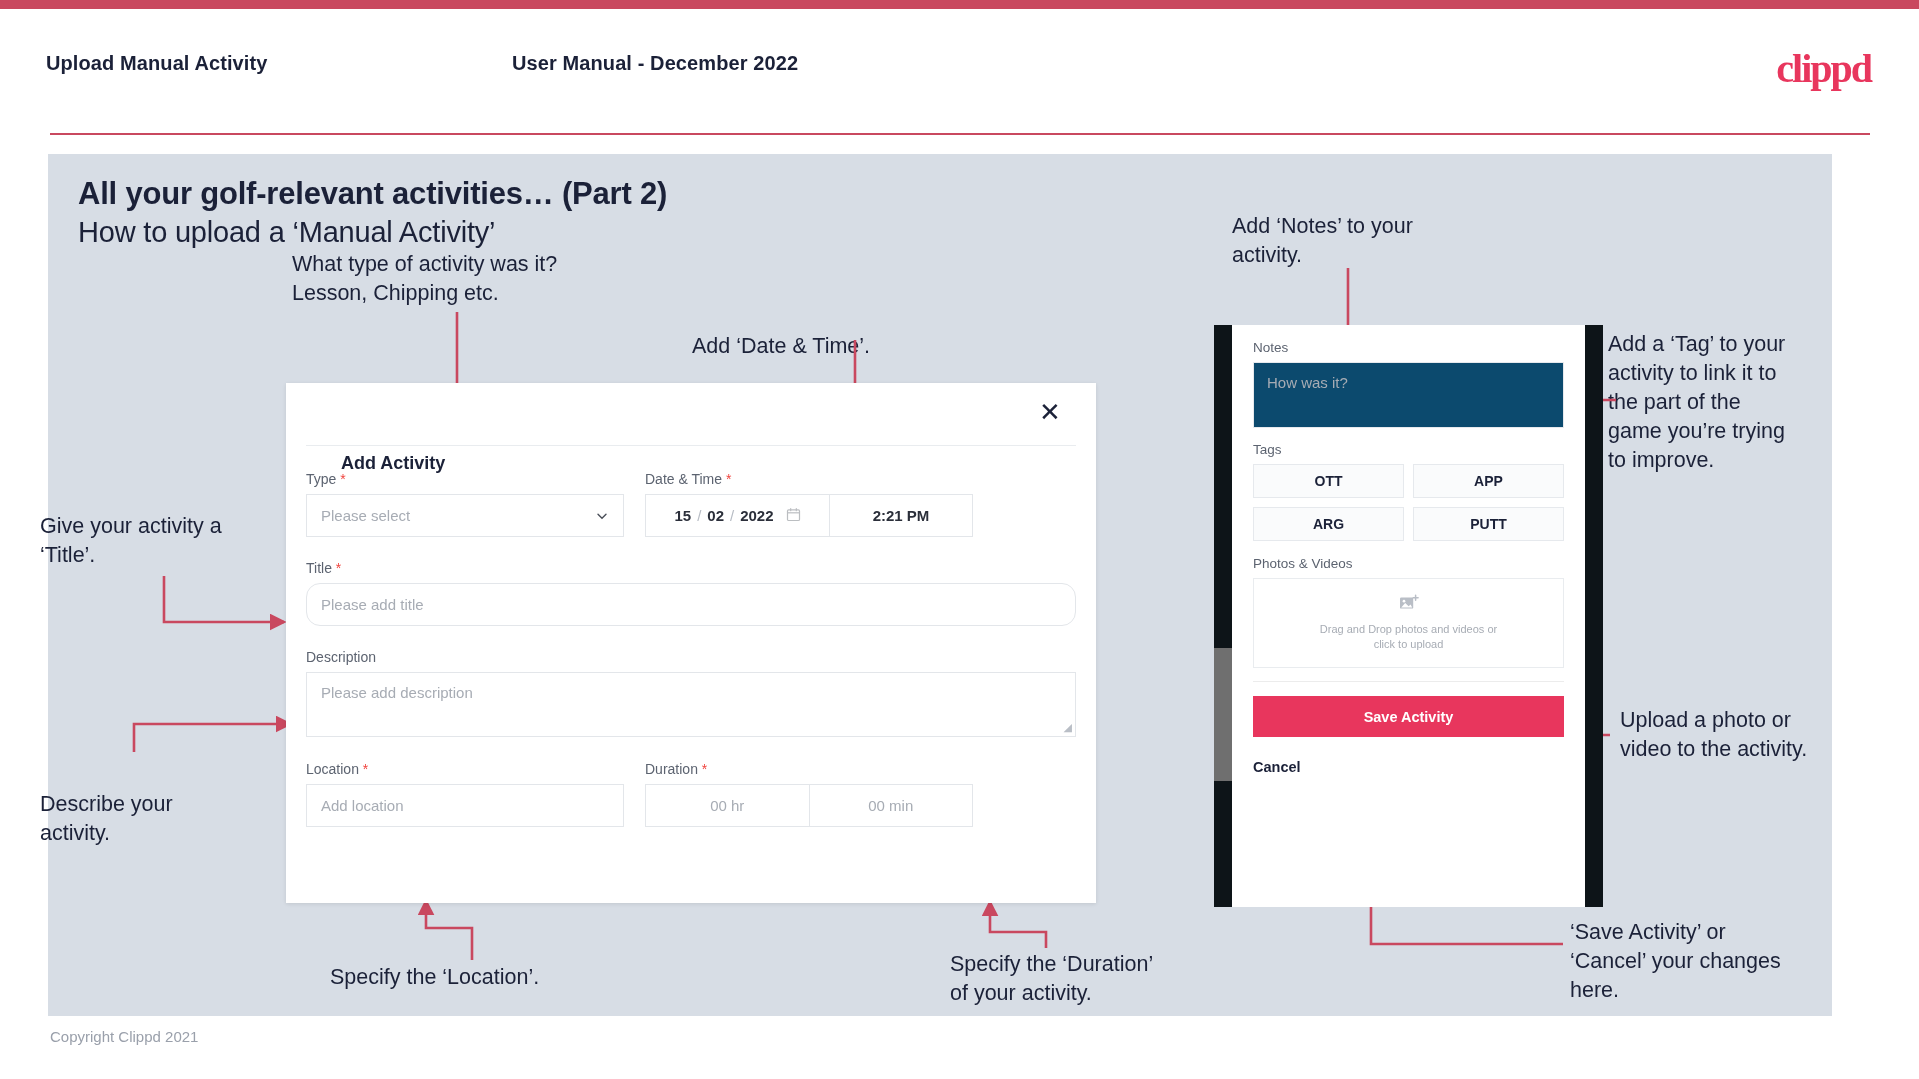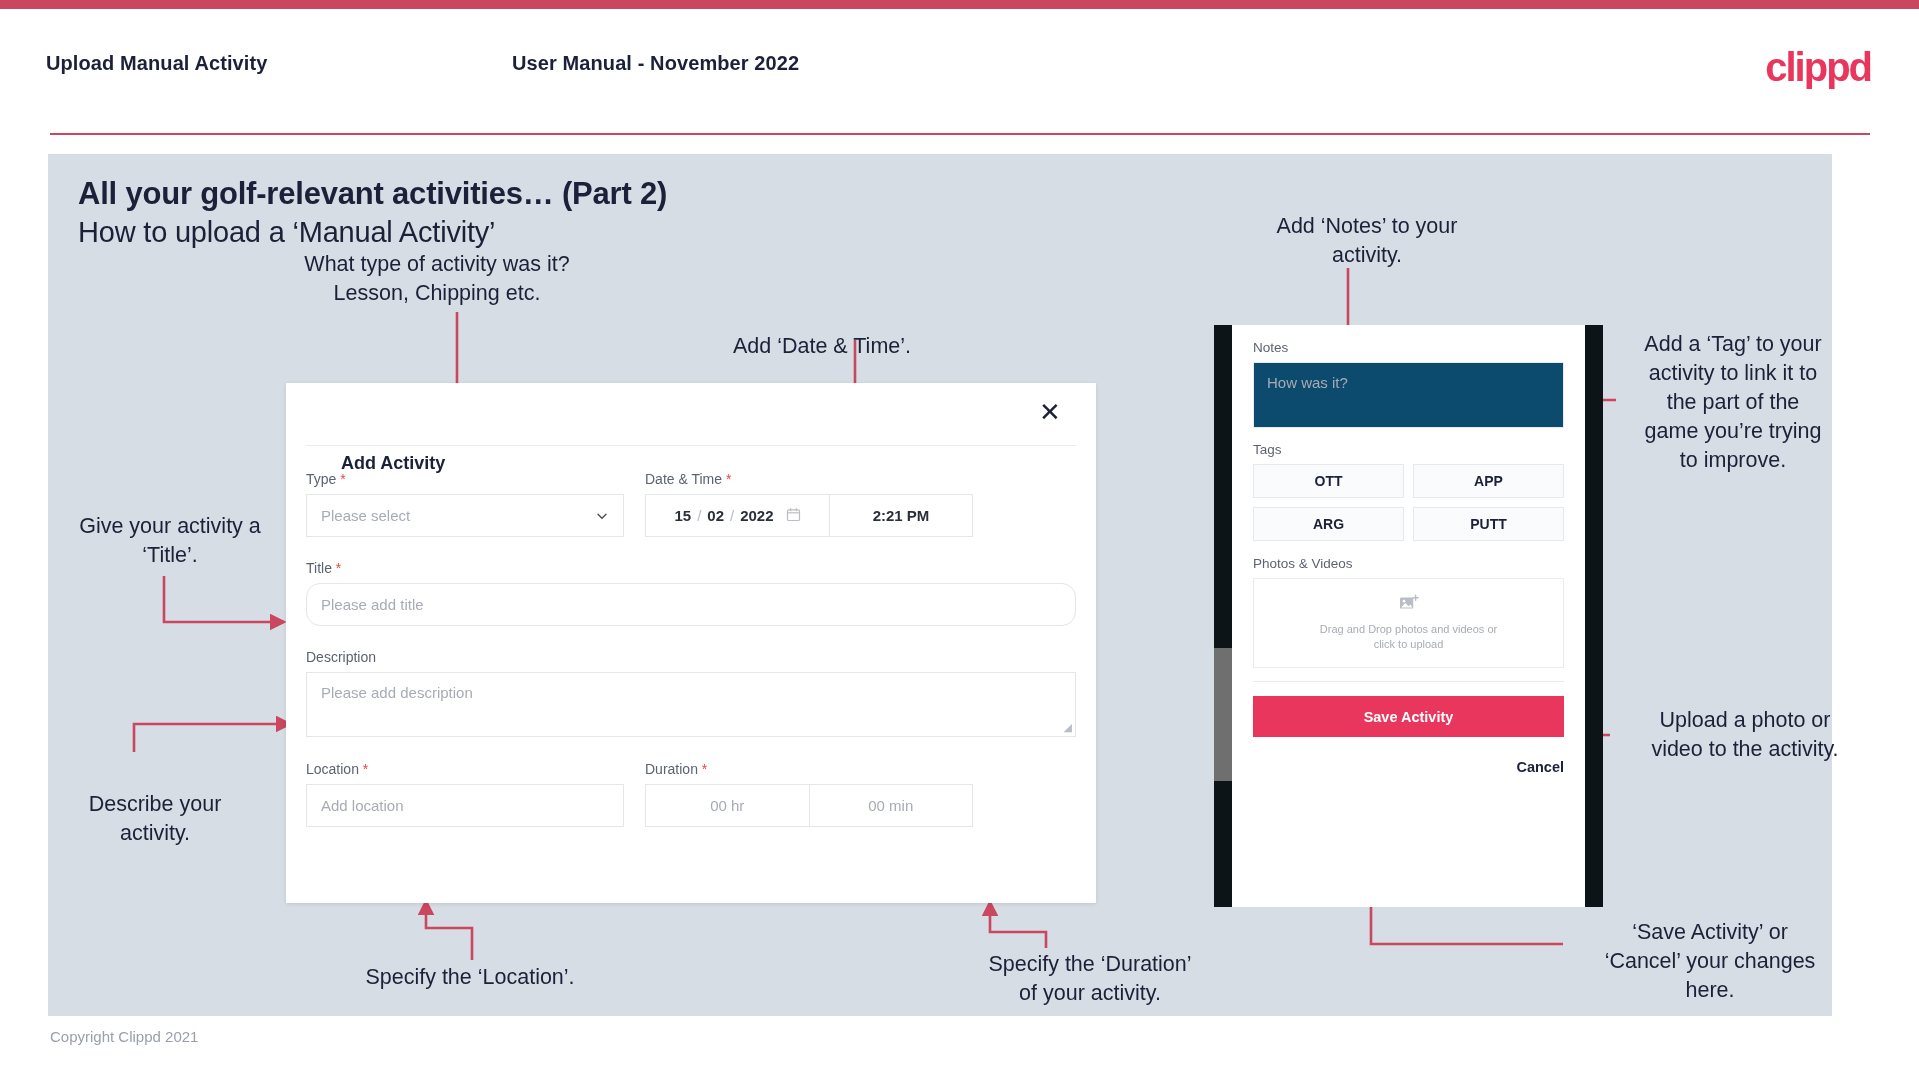--- a/index.html
+++ b/index.html
@@ -23,21 +23,21 @@
     position:absolute; left:46px; top:43px;
     font-size:20px; font-weight:700; color:#1b2138; letter-spacing:.1px;
   }
   .hdr-sub {
     position:absolute; left:512px; top:43px;
     font-size:20px; font-weight:700; color:#1b2138; letter-spacing:.1px;
   }
   .logo {
     position:absolute; right:48px; top:36px;
     font-size:40px; font-weight:700; color:#e8365d;
-    letter-spacing:-2.0px; font-family:Liberation Sans, sans-serif;
+    letter-spacing:-2.0px; font-family:Liberation Serif, serif;
   }
   .hdr-rule {
     position:absolute; left:50px; top:124px; width:1820px; height:2px;
     background:#c9485f;
   }
 
   
   .slide {
     position:absolute; left:48px; top:154px; width:1784px; height:862px;
     background:#d7dde5;
@@ -54,21 +54,21 @@
 
   .footer {
     position:absolute; left:50px; top:1028px;
     font-size:15px; color:#9aa0ab;
   }
 
   
   .anno {
     position:absolute;
     font-size:21.5px; line-height:29px; color:#1b2138;
-    text-align:center; font-weight:400;
+    font-weight:400;
   }
 
   
   .arrows { position:absolute; left:0; top:0; width:1919px; height:1079px; pointer-events:none; }
 
   
   .dialog {
     position:absolute; left:286px; top:383px; width:810px; height:520px;
     background:#ffffff;
     box-shadow:0 1px 4px rgba(0,0,0,.10);
@@ -179,34 +179,34 @@
   .ps-drop-txt {
     font-size:11px; color:#a7acb4; text-align:center; line-height:15px;
   }
   .ps-rule { height:1px; background:#ececec; margin:13px 0 0 0; }
   .ps-save {
     height:41px; background:#e8365d; color:#fff;
     display:flex; align-items:center; justify-content:center;
     font-size:14.5px; font-weight:700; margin-top:14px;
   }
   .ps-cancel {
-    text-align:right; font-size:14.5px; font-weight:700; color:#1b2138;
+    text-align:left; font-size:14.5px; font-weight:700; color:#1b2138;
     margin-top:22px;
   }
 </style>
 </head>
 <body>
 
 <div class="page">
 
   <div class="top-bar"></div>
 
   <div class="header">
     <div class="hdr-title">Upload Manual Activity</div>
-    <div class="hdr-sub">User Manual - November 2022</div>
+    <div class="hdr-sub">User Manual - December 2022</div>
     <div class="logo">clippd</div>
     <div class="hdr-rule"></div>
   </div>
 
   <div class="slide">
     <div class="slide-title">All your golf-relevant activities… (Part 2)</div>
     <div class="slide-subtitle">How to upload a ‘Manual Activity’</div>
   </div>
 
   <div class="anno" style="left:292px; top:250px; width:290px;">

